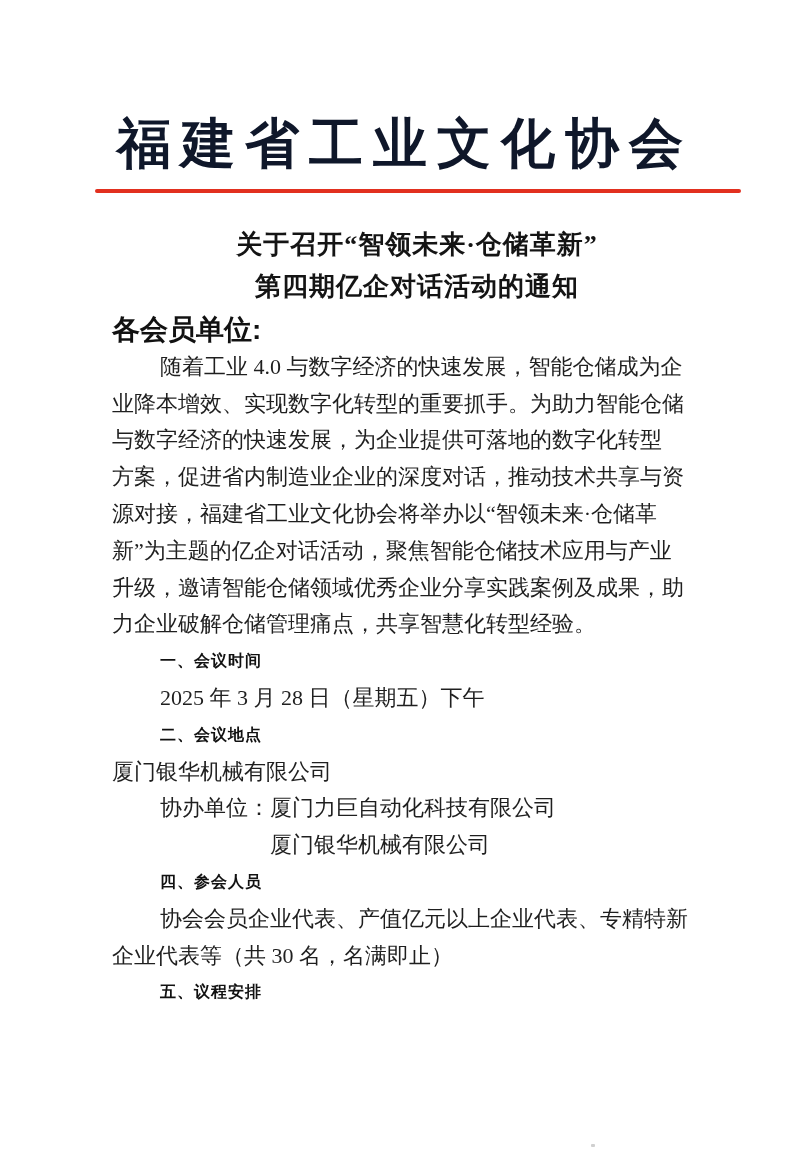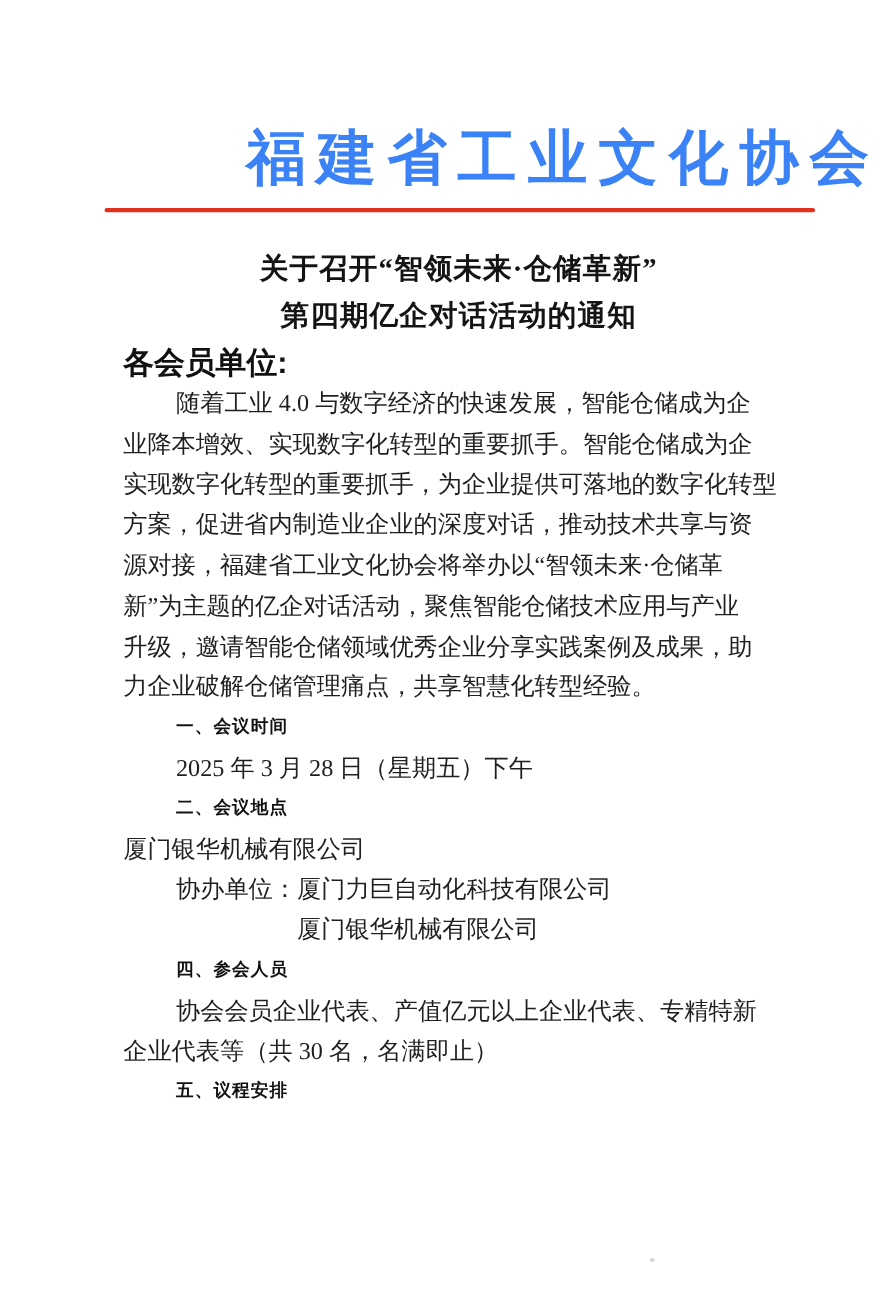--- a/index.html
+++ b/index.html
@@ -15,27 +15,27 @@
     overflow: hidden;
     font-family: "Liberation Serif", "DejaVu Serif", serif;
     color: #1f1f1f;
   }
   
   .org-name {
     position: absolute;
     top: 114px;
     left: 0;
     width: 100%;
-    text-align: right;
+    text-align: center;
     font-size: 54px;
     line-height: 60px;
     font-weight: 700;
     letter-spacing: 10px;
     text-indent: 10px;
-    color: #3b82f6;
+    color: #0f172a;
     white-space: nowrap;
   }
   .red-rule {
     position: absolute;
     top: 189px;
     left: 95px;
     width: 646px;
     height: 4px;
     background: #e2301f;
     border-radius: 2px;
@@ -104,22 +104,22 @@
   <div class="doc-title">
     <div>关于召开“智领未来·仓储革新”</div>
     <div>第四期亿企对话活动的通知</div>
   </div>
 
   <div class="body-text">
 
     <div class="line salutation">各会员单位:</div>
 
     <div class="line indent">随着工业 4.0 与数字经济的快速发展，智能仓储成为企</div>
-    <div class="line">业降本增效、实现数字化转型的重要抓手。智能仓储成为企</div>
-    <div class="line">实现数字化转型的重要抓手，为企业提供可落地的数字化转型</div>
+    <div class="line">业降本增效、实现数字化转型的重要抓手。为助力智能仓储</div>
+    <div class="line">与数字经济的快速发展，为企业提供可落地的数字化转型</div>
     <div class="line">方案，促进省内制造业企业的深度对话，推动技术共享与资</div>
     <div class="line">源对接，福建省工业文化协会将举办以“智领未来·仓储革</div>
     <div class="line">新”为主题的亿企对话活动，聚焦智能仓储技术应用与产业</div>
     <div class="line">升级，邀请智能仓储领域优秀企业分享实践案例及成果，助</div>
     <div class="line">力企业破解仓储管理痛点，共享智慧化转型经验。</div>
 
     <div class="line indent heading">一、会议时间</div>
     <div class="line indent">2025 年 3 月 28 日（星期五）下午</div>
 
     <div class="line indent heading">二、会议地点</div>

